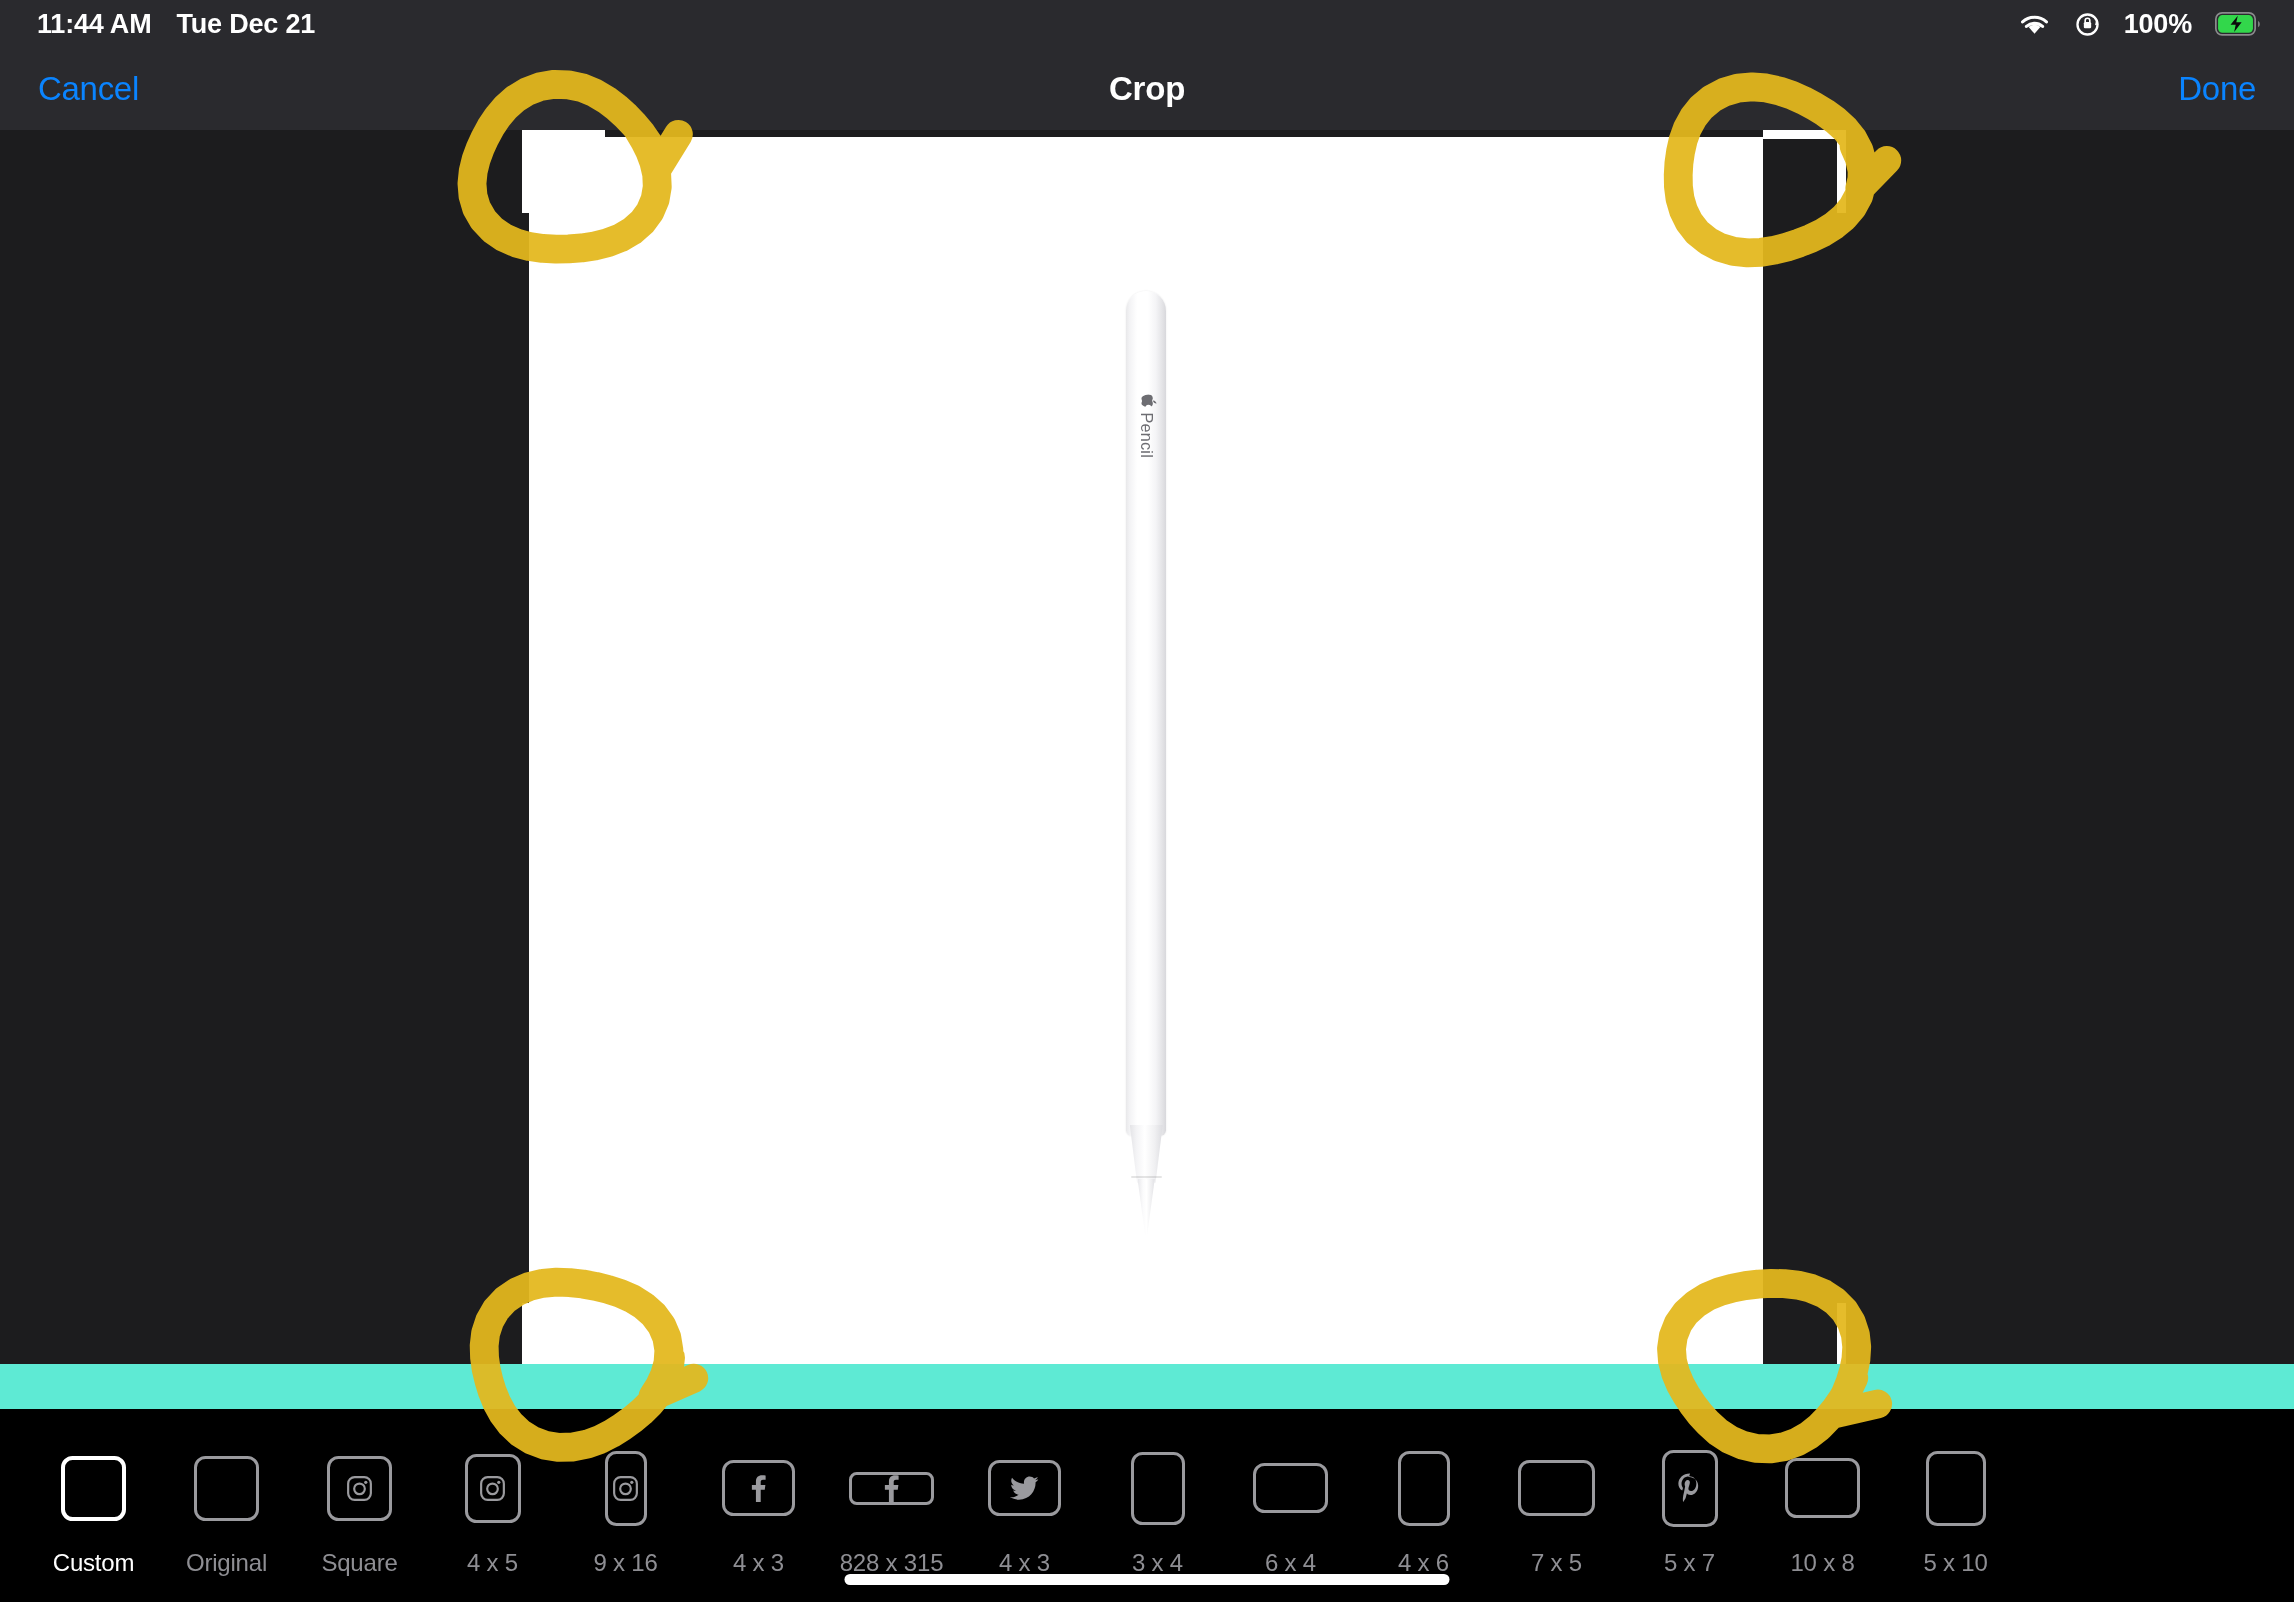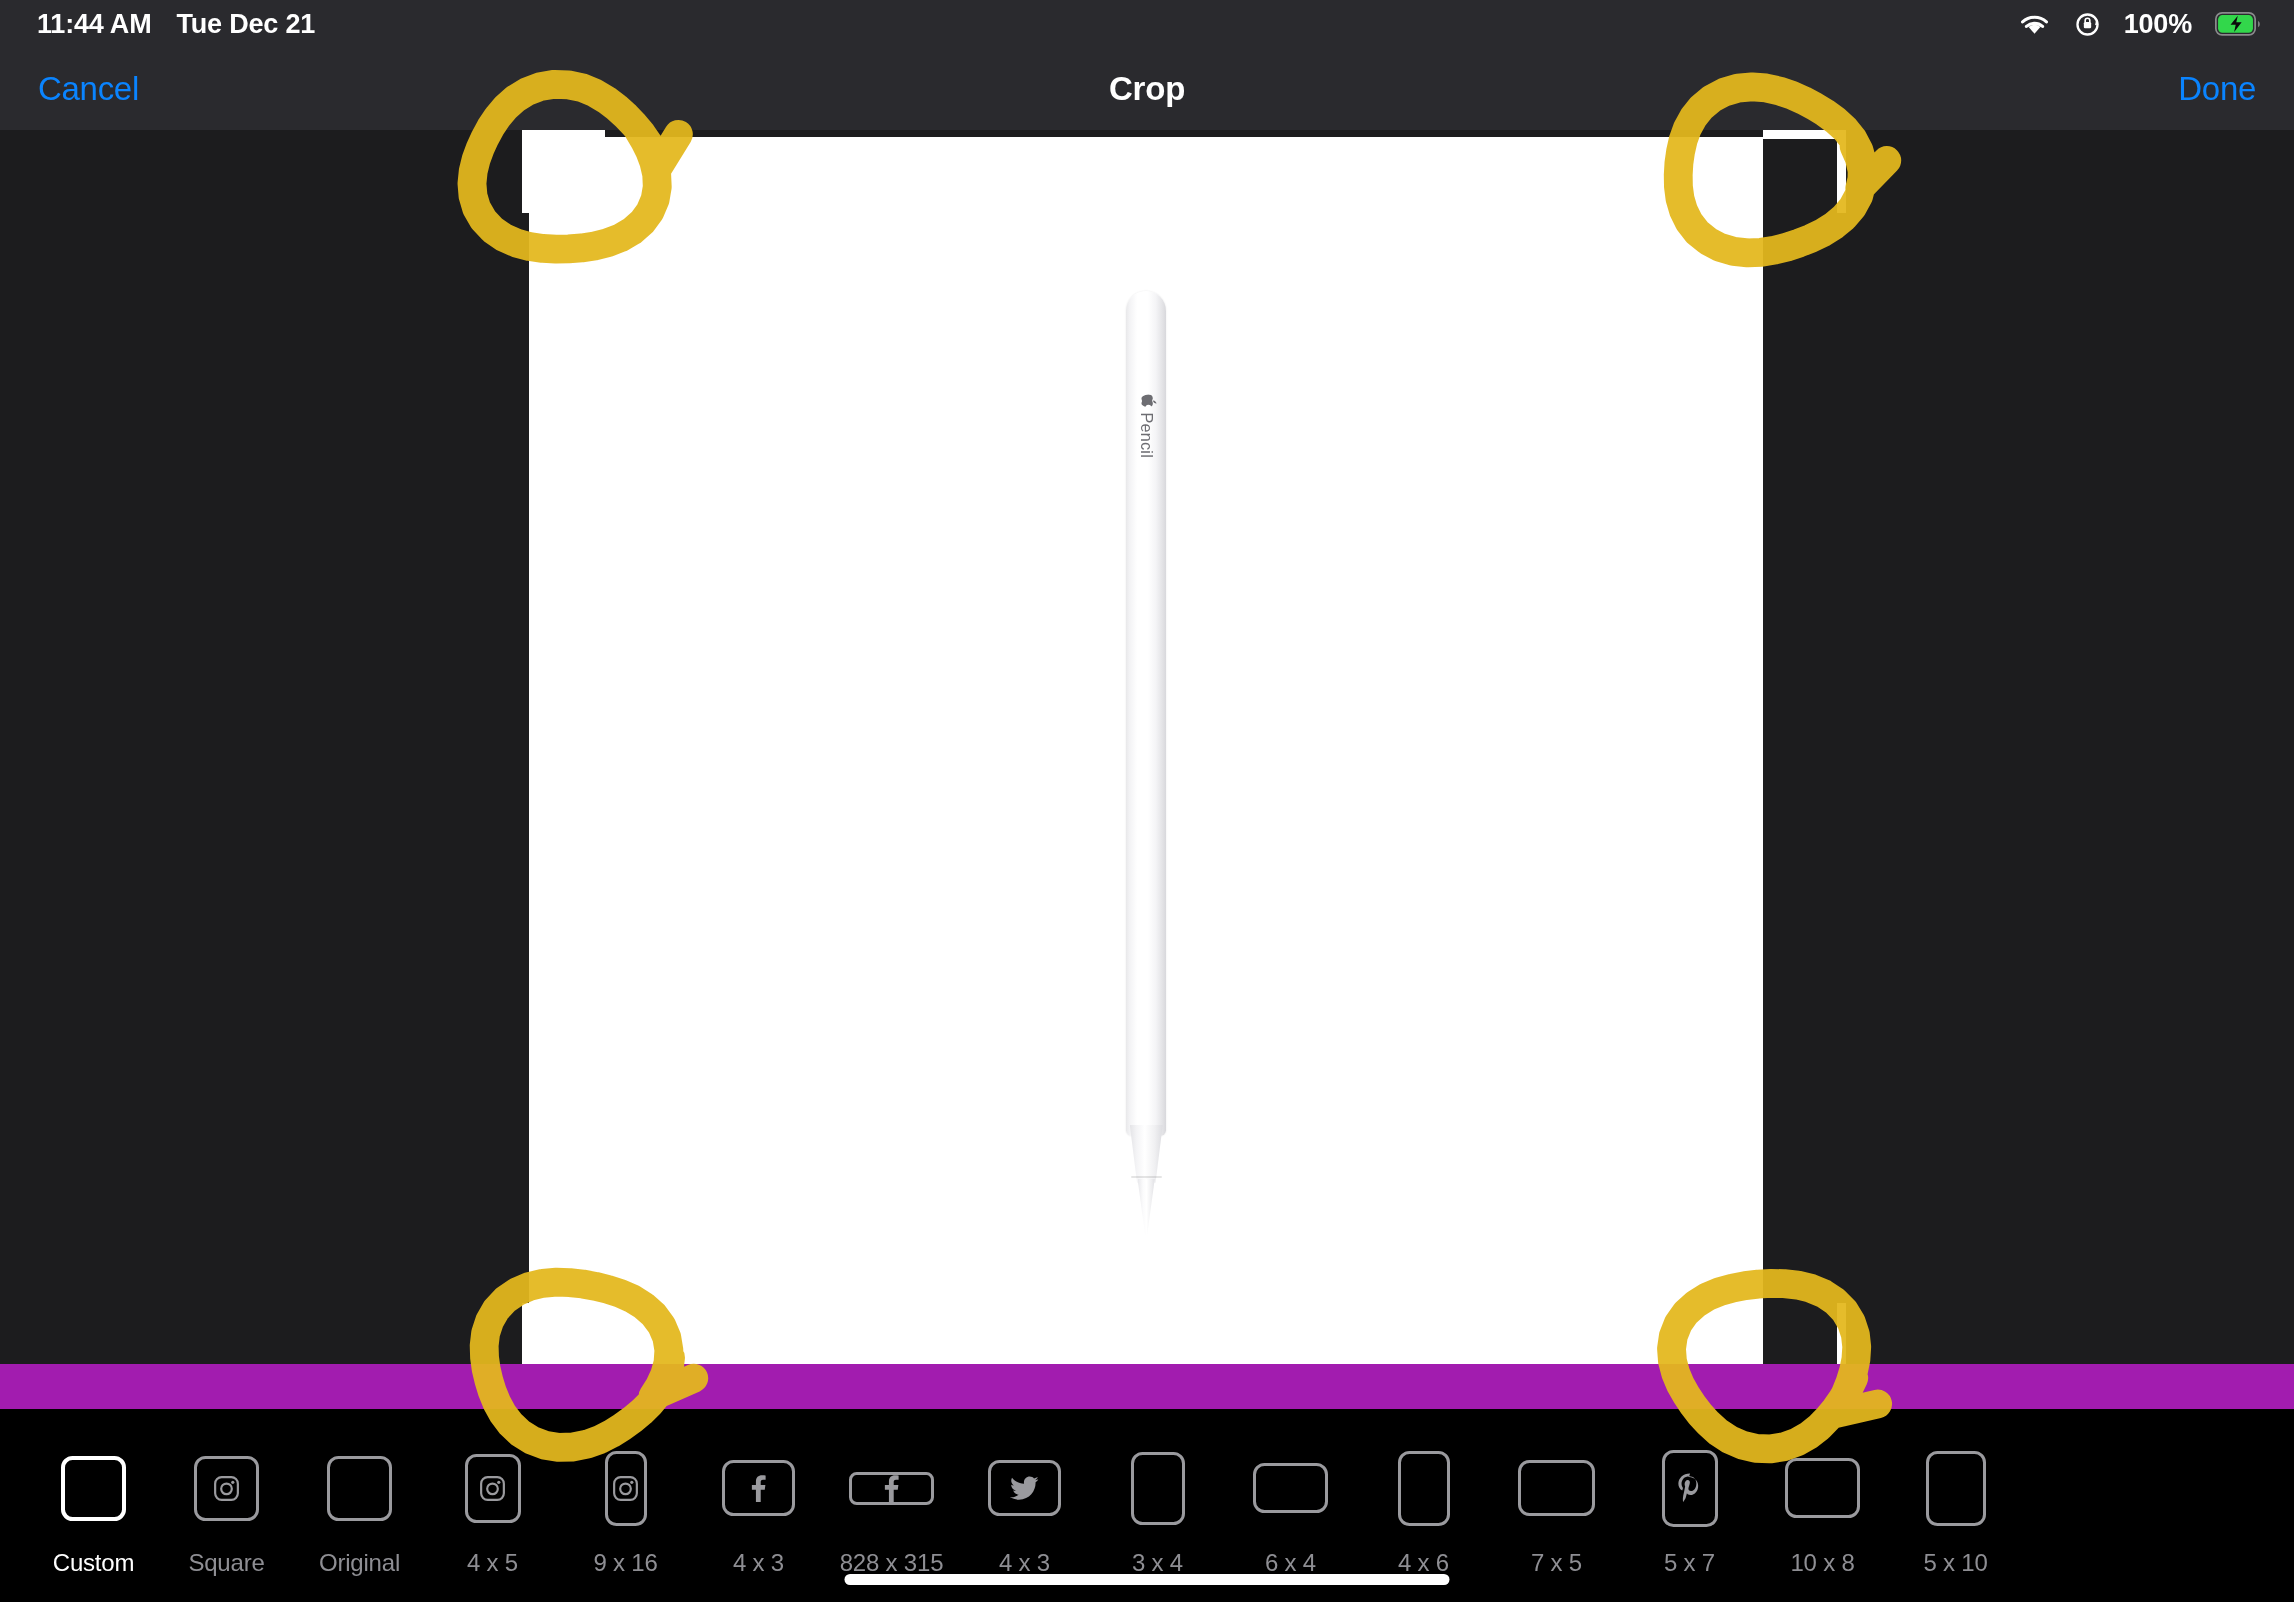--- a/index.html
+++ b/index.html
@@ -2,21 +2,21 @@
 <html><head>
 <meta charset="utf-8">
 <style>
   * { margin:0; padding:0; box-sizing:border-box; }
   html, body {
     width:2294px; height:1602px;
     background:#000;
     font-family:"Liberation Sans", sans-serif;
     overflow:hidden;
   }
-  #app { position:relative; width:2294px; height:1602px; background:#a21caf; }
+  #app { position:relative; width:2294px; height:1602px; background:#5eead4; }
 
   
   .statusbar {
     position:absolute; top:0; left:0; width:2294px; height:48px;
     background:#2A2A2E;
     display:flex; align-items:center; justify-content:space-between;
     padding:0 33px 0 37px;
     color:#FFFFFF;
   }
   .status-left { display:flex; align-items:center; gap:25px; }
@@ -251,37 +251,37 @@
 
   <div class="toolbar" id="toolbar">
       <div class="ratio-item selected">
         <div class="ratio-box-wrap">
           <div class="ratio-box" style="width: 65px; height: 65px;"></div>
         </div>
         <div class="ratio-label">Custom</div>
       </div>
       <div class="ratio-item">
         <div class="ratio-box-wrap">
+          <div class="ratio-box" style="width: 65px; height: 65px;"></div>
+        </div>
+        <div class="ratio-label">Original</div>
+      </div>
+      <div class="ratio-item">
+        <div class="ratio-box-wrap">
           <div class="ratio-box" style="width: 65px; height: 65px;">
             <span style="display: block;">
               <svg class="brand-icon" width="29" height="29" viewBox="0 0 24 24">
                 <rect x="2.6" y="2.6" width="18.8" height="18.8" rx="5.4" stroke="#9A9A9E" stroke-width="1.8" fill="none"></rect>
                 <circle cx="12" cy="12.3" r="4.4" stroke="#9A9A9E" stroke-width="1.8" fill="none"></circle>
                 <circle cx="17.2" cy="6.9" r="1.35" fill="#9A9A9E"></circle>
               </svg>
             </span>
           </div>
         </div>
         <div class="ratio-label">Square</div>
-      </div>
-      <div class="ratio-item">
-        <div class="ratio-box-wrap">
-          <div class="ratio-box" style="width: 65px; height: 65px;"></div>
-        </div>
-        <div class="ratio-label">Original</div>
       </div>
       <div class="ratio-item">
         <div class="ratio-box-wrap">
           <div class="ratio-box" style="width: 56px; height: 69px;">
             <span style="display: block;">
               <svg class="brand-icon" width="29" height="29" viewBox="0 0 24 24">
                 <rect x="2.6" y="2.6" width="18.8" height="18.8" rx="5.4" stroke="#9A9A9E" stroke-width="1.8" fill="none"></rect>
                 <circle cx="12" cy="12.3" r="4.4" stroke="#9A9A9E" stroke-width="1.8" fill="none"></circle>
                 <circle cx="17.2" cy="6.9" r="1.35" fill="#9A9A9E"></circle>
               </svg>

